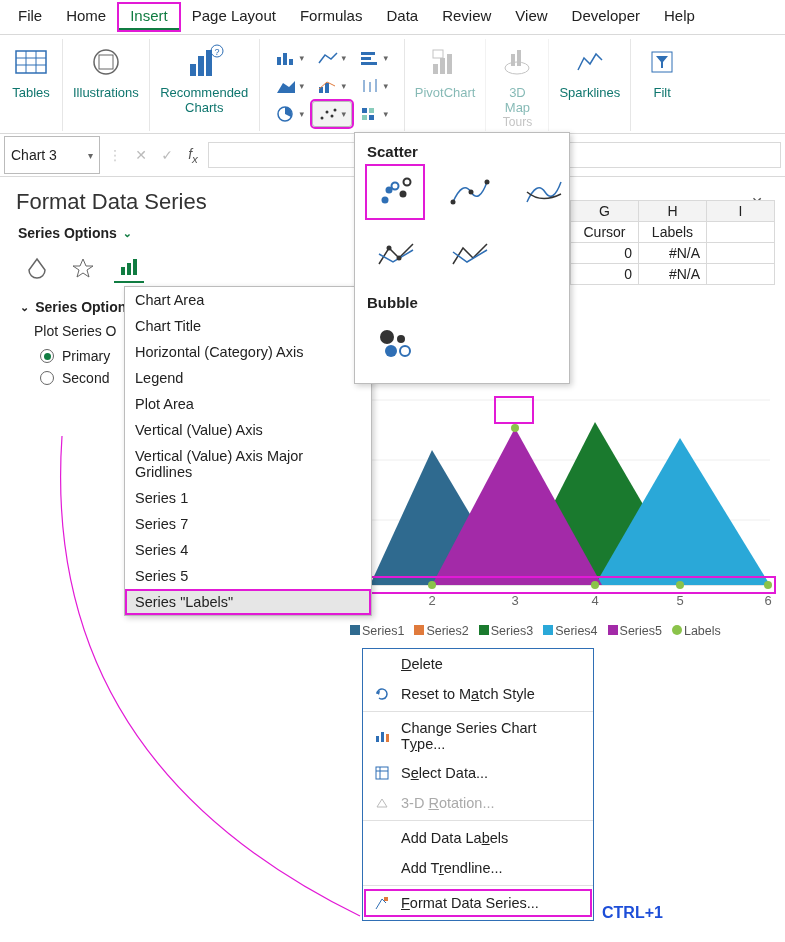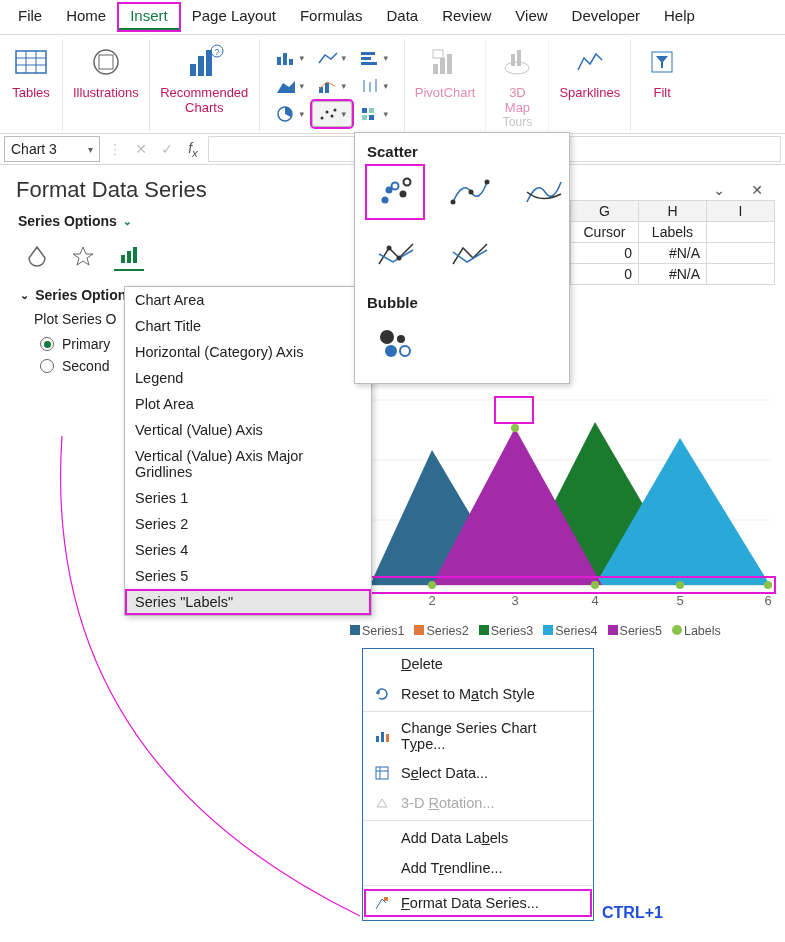--- a/index.html
+++ b/index.html
@@ -7,32 +7,32 @@
 
 
 .menu-bar { display: flex; gap: 0; padding: 3px 6px; border-bottom: 1px solid #d9d9d9; }
 .menu-item { padding: 4px 12px; cursor: pointer; font-size: 15px; }
 .menu-item.active { border-bottom: 3px solid #107c41; color: #107c41; }
 .menu-item.highlight { outline: 2px solid #e21ad6; outline-offset: -1px; }
 
 
 .ribbon { display: flex; position: relative; border-bottom: 1px solid #d9d9d9; padding: 4px 0 2px; }
 .ribbon-group { display: flex; flex-direction: column; align-items: center; padding: 2px 10px; border-right: 1px solid #e6e6e6; }
-.ribbon-group-label { font-size: 13px; margin-top: 2px; color: #be185d; }
+.ribbon-group-label { font-size: 13px; margin-top: 2px; color: #0f766e; }
 .ribbon-icon-lg { width: 42px; height: 42px; display: flex; align-items: center; justify-content: center; }
 
 
 .charts-grid { display: grid; grid-template-columns: repeat(3, 40px); grid-template-rows: repeat(3, 26px); gap: 2px; }
 .chart-mini { display: flex; align-items: center; justify-content: center; position: relative; }
 .chart-mini .caret { font-size: 9px; color: #666; margin-left: 2px; }
 .scatter-trigger { outline: 2px solid #e21ad6; background: #f3f3f3; border: 1px solid #bbb; border-radius: 3px; padding: 1px 3px; }
 
 
 .formula-row { display: flex; align-items: center; border-bottom: 1px solid #d9d9d9; padding: 2px 4px; gap: 4px; }
-.name-box { width: 96px; height: 26px; border: 1px solid #bbb; padding: 0 6px; display: flex; align-items: center; justify-content: space-between; font-size: 14px; }
+.name-box { width: 96px; height: 38px; border: 1px solid #bbb; padding: 0 6px; display: flex; align-items: center; justify-content: space-between; font-size: 14px; }
 .name-box .caret { font-size: 10px; color: #666; }
 .fx-btn { width: 22px; height: 22px; display: flex; align-items: center; justify-content: center; color: #555; }
 .formula-input { flex: 1; height: 26px; border: 1px solid #d9d9d9; }
 
 
 .format-pane-title { display: flex; align-items: center; gap: 14px; padding: 12px 16px 6px; }
 .format-pane-title h2 { font-size: 22px; font-weight: 400; margin: 0; color: #333; flex: 1; }
 .pane-ctrl { width: 24px; height: 24px; display: flex; align-items: center; justify-content: center; color: #555; }
 
 .series-options-hdr { padding: 4px 18px; font-weight: 700; font-size: 14px; display: flex; align-items: center; gap: 6px; }
@@ -321,21 +321,21 @@
 
 <div class="chart-elem-dropdown">
   <div class="chart-elem-item">Chart Area</div>
   <div class="chart-elem-item">Chart Title</div>
   <div class="chart-elem-item">Horizontal (Category) Axis</div>
   <div class="chart-elem-item">Legend</div>
   <div class="chart-elem-item">Plot Area</div>
   <div class="chart-elem-item">Vertical (Value) Axis</div>
   <div class="chart-elem-item">Vertical (Value) Axis Major Gridlines</div>
   <div class="chart-elem-item">Series 1</div>
-  <div class="chart-elem-item">Series 2</div>
+  <div class="chart-elem-item">Series 7</div>
   <div class="chart-elem-item">Series 4</div>
   <div class="chart-elem-item">Series 5</div>
   <div class="chart-elem-item selected">Series "Labels"</div>
 </div>
 
 <div class="scatter-flyout">
   <h4>Scatter</h4>
   <div class="scatter-grid">
     <div class="scatter-opt hl">
         <svg width="44" height="40">

